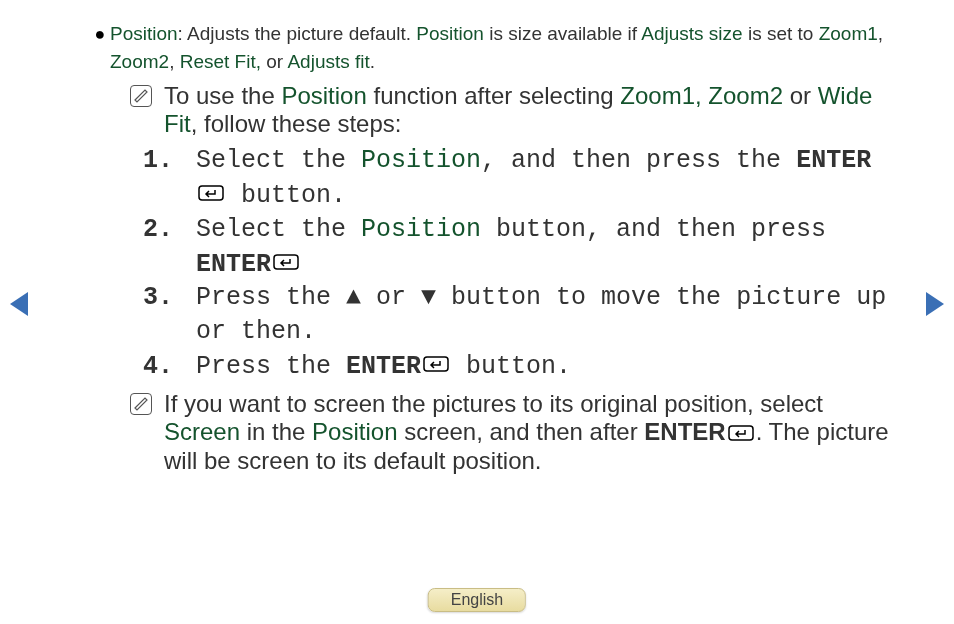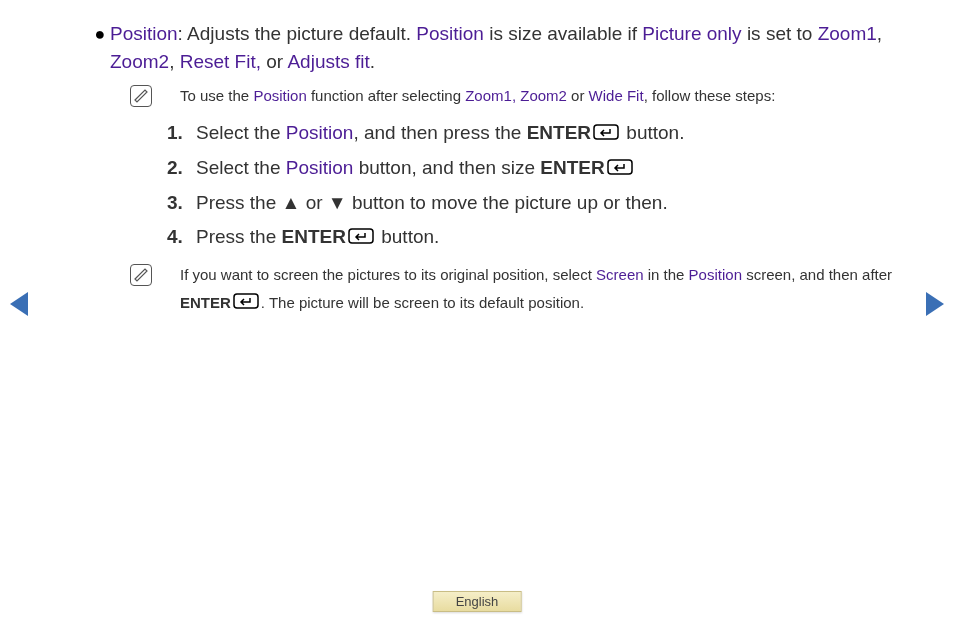--- a/index.html
+++ b/index.html
@@ -29,51 +29,51 @@
     text-align: center;
     font-size: 18px;
     line-height: 28px;
     color: #000;
   }
   .bullet-text {
     font-size: 19px;
     line-height: 28px;
     color: #333;
   }
-  .hl { color: #4c1d95; text-align: center; }
+  .hl { color: #14532d; text-align: center; }
   .note-row {
     display: flex;
     align-items: flex-start;
     margin-left: 40px;
     margin-top: 6px;
     margin-bottom: 6px;
   }
   .note-icon {
     width: 22px;
     height: 22px;
     border: 1.5px solid #555;
     border-radius: 4px;
     flex-shrink: 0;
     margin-right: 12px;
     margin-top: 3px;
     position: relative;
   }
   .note-icon svg { position: absolute; top: 2px; left: 2px; }
   .note-text {
-    font-size: 15px;
+    font-size: 24px;
     line-height: 28px;
     color: #333;
-    margin-left: 16px;
   }
   ol.steps {
     margin: 6px 0 6px 70px;
     padding-left: 28px;
-    font-size: 19px;
+    font-size: 25px;
     line-height: 34px;
     color: #333;
+    font-family: Liberation Mono, monospace;
   }
   ol.steps li { padding-left: 8px; }
   ol.steps li::marker { font-weight: bold; }
   .bold { font-weight: bold; }
   .enter-icon {
     display: inline-block;
     vertical-align: middle;
     margin: 0 2px;
   }
   .arrow-left, .arrow-right {
@@ -96,40 +96,40 @@
     border-bottom: 12px solid transparent;
     border-left: 18px solid #3a6fb5;
   }
   .lang-btn {
     position: absolute;
     bottom: 12px;
     left: 50%;
     transform: translateX(-50%);
     background: linear-gradient(#f5eec8, #e8dca0);
     border: 1px solid #c9bd85;
-    border-radius: 0;
-    font-size: 13px;
+    border-radius: 7px;
+    font-size: 16px;
     padding: 2px 22px;
     color: #444;
     box-shadow: 0 1px 2px rgba(0,0,0,0.15);
   }
   .sym { display:inline-block; }
 </style>
 </head>
 <body>
 
 <div class="arrow-left"><span class="tri left"></span></div>
 <div class="arrow-right"><span class="tri right"></span></div>
 
 <div class="content">
 
   <div class="bullet-row">
     <div class="bullet-dot">●</div>
     <div class="bullet-text">
-      <span class="hl">Position</span><span>: Adjusts the picture default. </span><span class="hl">Position</span><span> is size available if </span><span class="hl">Picture only</span><span> is set to </span><span class="hl">Zoom1</span><span>, </span><span class="hl">Zoom2</span><span>, </span><span class="hl">Reset Fit,</span><span> or </span><span class="hl">Adjusts fit</span><span>.</span>
+      <span class="hl">Position</span><span>: Adjusts the picture default. </span><span class="hl">Position</span><span> is size available if </span><span class="hl">Adjusts size</span><span> is set to </span><span class="hl">Zoom1</span><span>, </span><span class="hl">Zoom2</span><span>, </span><span class="hl">Reset Fit,</span><span> or </span><span class="hl">Adjusts fit</span><span>.</span>
     </div>
   </div>
 
   <div class="note-row">
     <div class="note-icon">
       <svg width="16" height="16" viewBox="0 0 16 16">
           <path d="M2 12 L12 2 L14 4 L4 14 Z" fill="none" stroke="#555" stroke-width="1.2"></path>
         </svg>
     </div>
     <div class="note-text">
@@ -138,21 +138,21 @@
   </div>
 
   <ol class="steps">
     <li>
       <span>Select the </span><span class="hl">Position</span><span>, and then press the </span><span class="bold">ENTER</span><span class="enter-icon"><svg width="26" height="16" viewBox="0 0 26 16">
             <rect x="1" y="1" width="24" height="14" rx="3" fill="none" stroke="#000" stroke-width="1.5"></rect>
             <path d="M17 5 L17 9 L9 9 M11 6 L8 9 L11 12" fill="none" stroke="#000" stroke-width="1.5"></path>
           </svg></span><span> button.</span>
     </li>
     <li>
-      <span>Select the </span><span class="hl">Position</span><span> button, and then size </span><span class="bold">ENTER</span><span class="enter-icon"><svg width="26" height="16" viewBox="0 0 26 16">
+      <span>Select the </span><span class="hl">Position</span><span> button, and then press </span><span class="bold">ENTER</span><span class="enter-icon"><svg width="26" height="16" viewBox="0 0 26 16">
             <rect x="1" y="1" width="24" height="14" rx="3" fill="none" stroke="#000" stroke-width="1.5"></rect>
             <path d="M17 5 L17 9 L9 9 M11 6 L8 9 L11 12" fill="none" stroke="#000" stroke-width="1.5"></path>
           </svg></span>
     </li>
     <li>
       <span>Press the </span><span class="sym">▲</span><span> or </span><span class="sym">▼</span><span> button to move the picture up or then.</span>
     </li>
     <li>
       <span>Press the </span><span class="bold">ENTER</span><span class="enter-icon"><svg width="26" height="16" viewBox="0 0 26 16">
             <rect x="1" y="1" width="24" height="14" rx="3" fill="none" stroke="#000" stroke-width="1.5"></rect>

